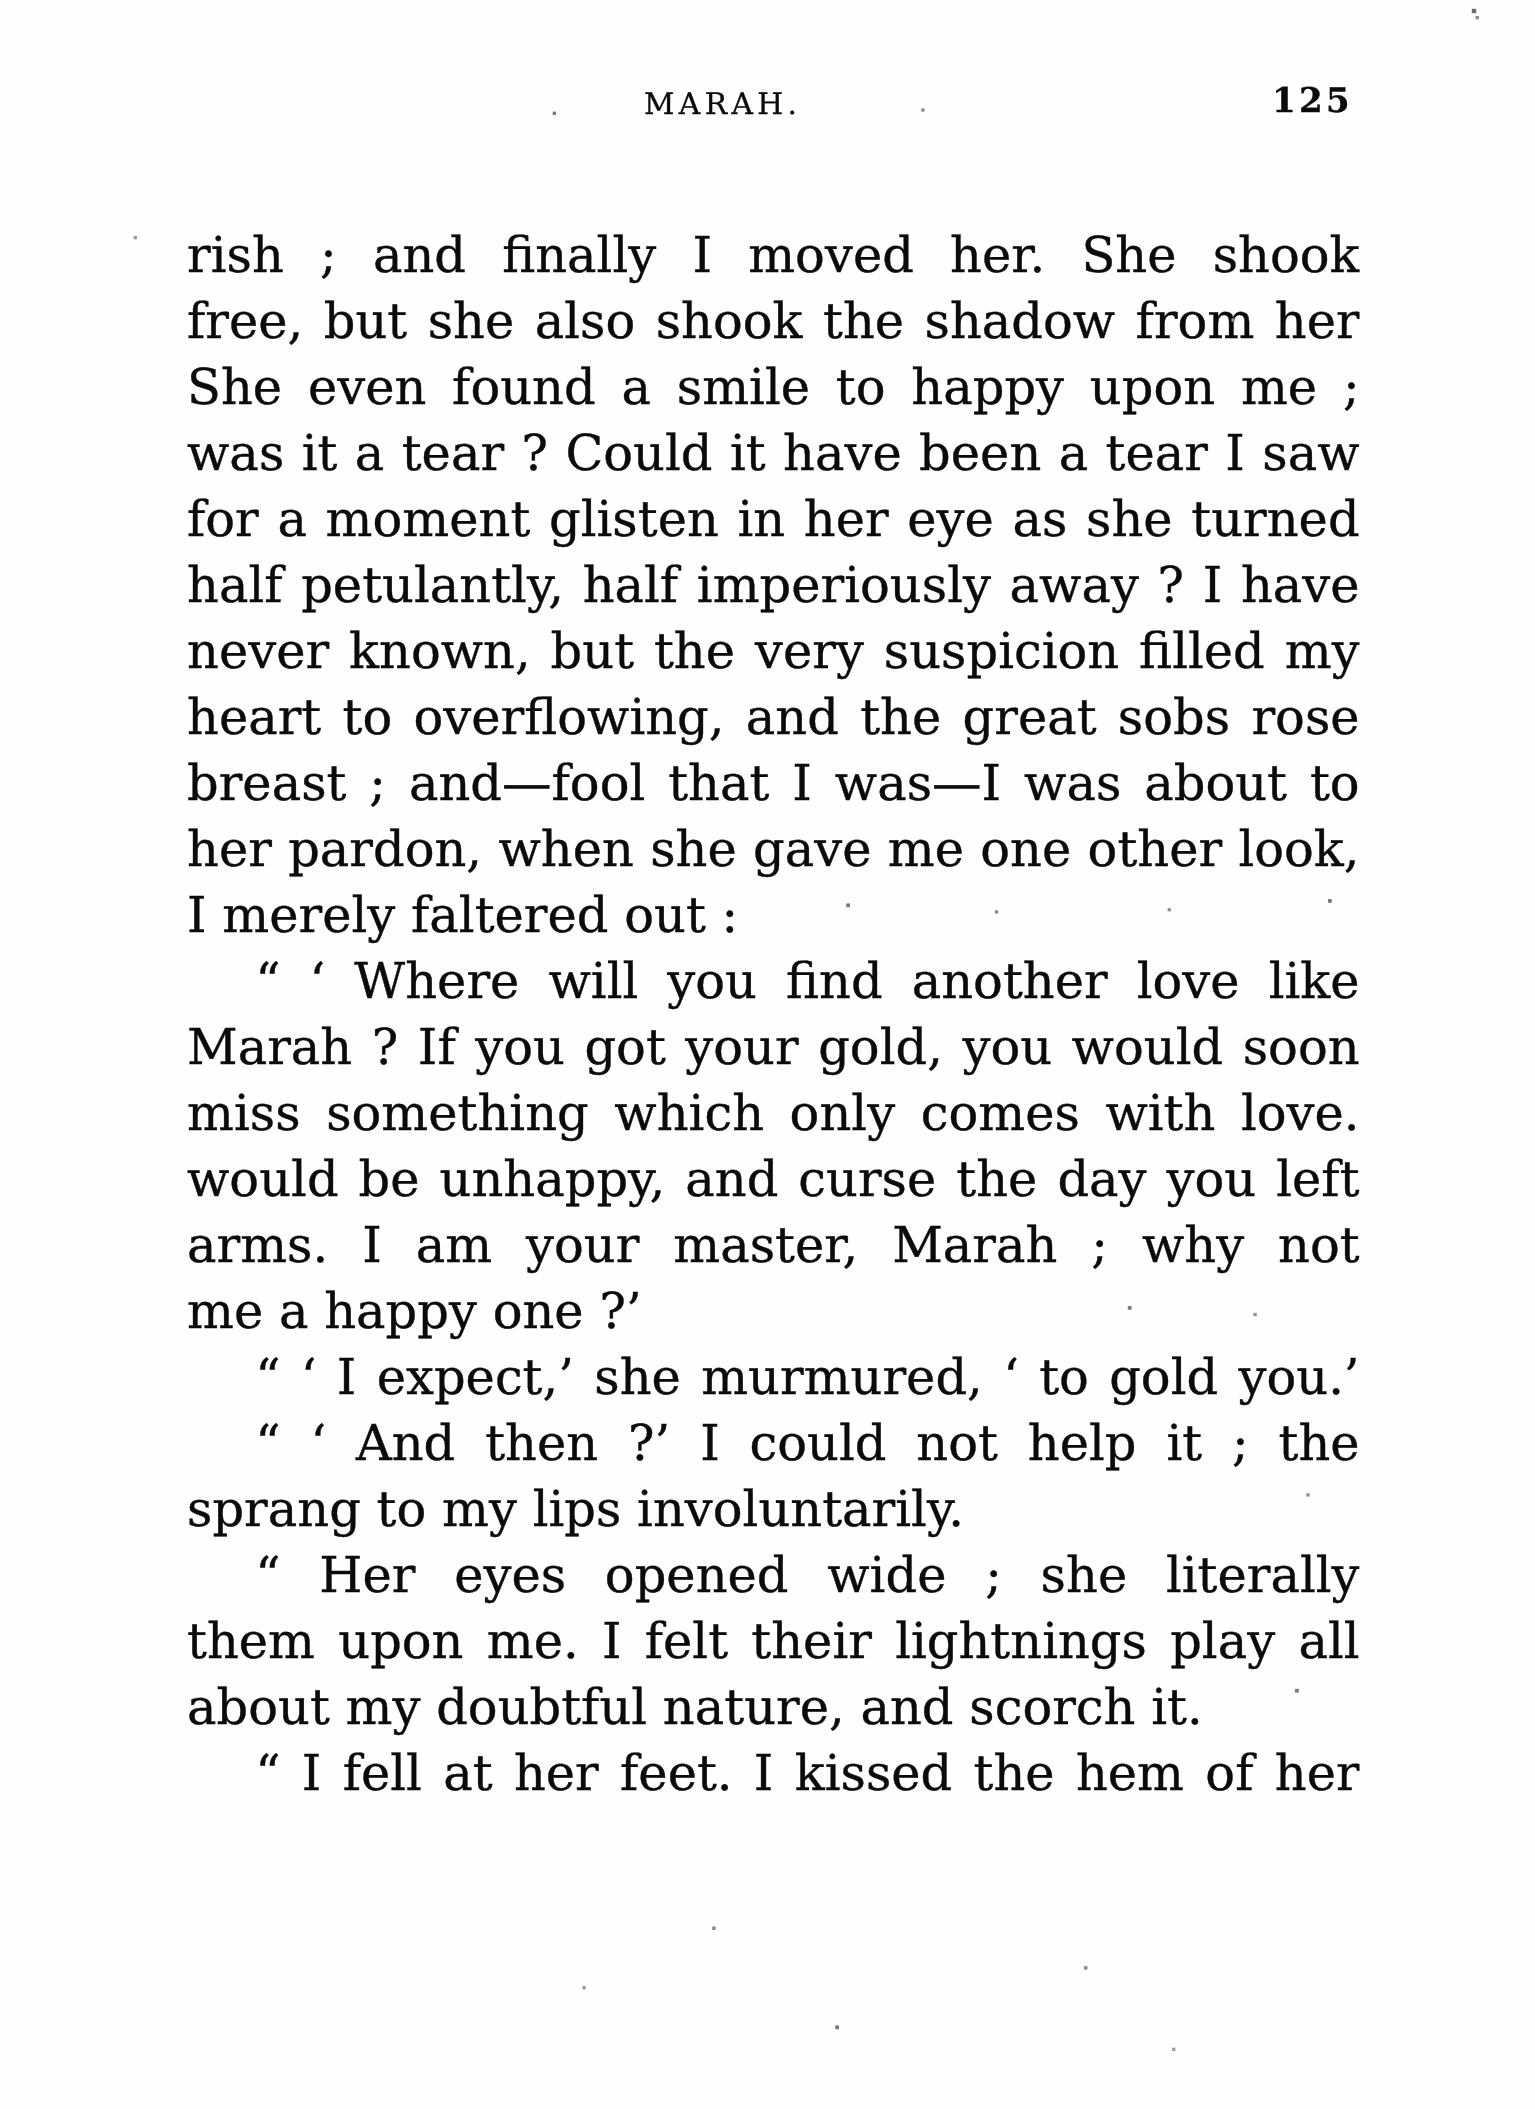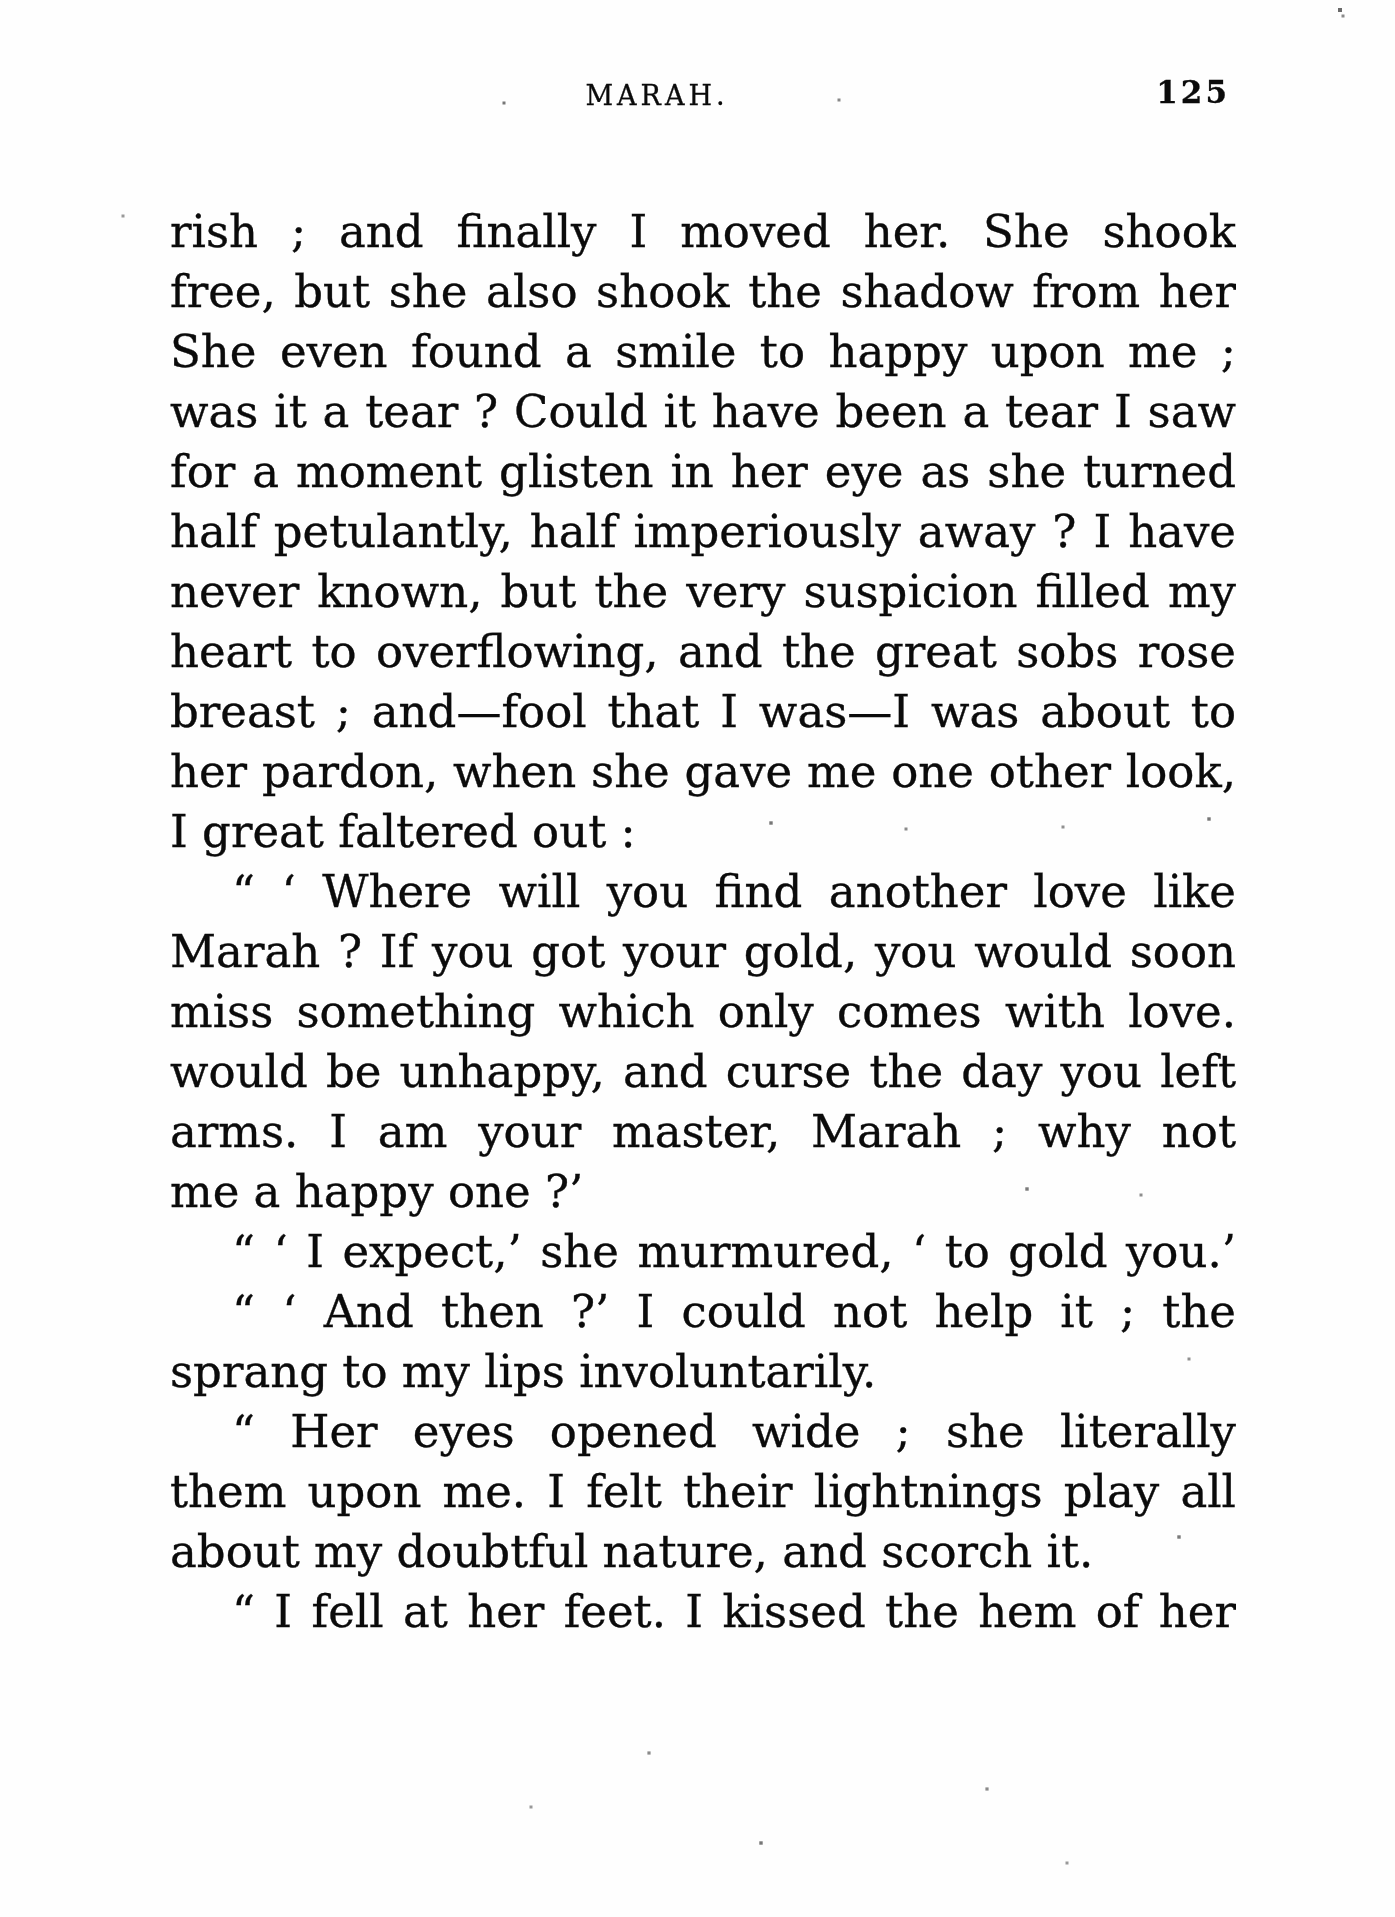--- a/index.html
+++ b/index.html
@@ -92,21 +92,21 @@
     <div class="line justify">rish ; and finally I moved her.  She shook herself</div>
     <div class="line justify">free, but she also shook the shadow from her brow.</div>
     <div class="line justify">She even found a smile to happy upon me ; and</div>
     <div class="line justify">was it a tear ?  Could it have been a tear I saw</div>
     <div class="line justify">for a moment glisten in her eye as she turned</div>
     <div class="line justify">half petulantly, half imperiously away ?  I have</div>
     <div class="line justify">never known, but the very suspicion filled my</div>
     <div class="line justify">heart to overflowing, and the great sobs rose in my</div>
     <div class="line justify">breast ; and—fool that I was—I was about to beg</div>
     <div class="line justify">her pardon, when she gave me one other look, and</div>
-    <div class="line">I great faltered out :</div>
+    <div class="line">I merely faltered out :</div>
     <div class="line justify indent">“ ‘ Where will you find another love like mine,</div>
     <div class="line justify">Marah ?  If you got your gold, you would soon</div>
     <div class="line justify">miss something which only comes with love.  You</div>
     <div class="line justify">would be unhappy, and curse the day you left my</div>
     <div class="line justify">arms.  I am your master, Marah ; why not make</div>
     <div class="line">me a happy one ?’</div>
     <div class="line justify indent">“ ‘ I expect,’ she murmured, ‘ to gold you.’</div>
     <div class="line justify indent">“ ‘ And then ?’ I could not help it ;  the words</div>
     <div class="line">sprang to my lips involuntarily.</div>
     <div class="line justify indent">“ Her eyes opened wide ; she literally flashed</div>

